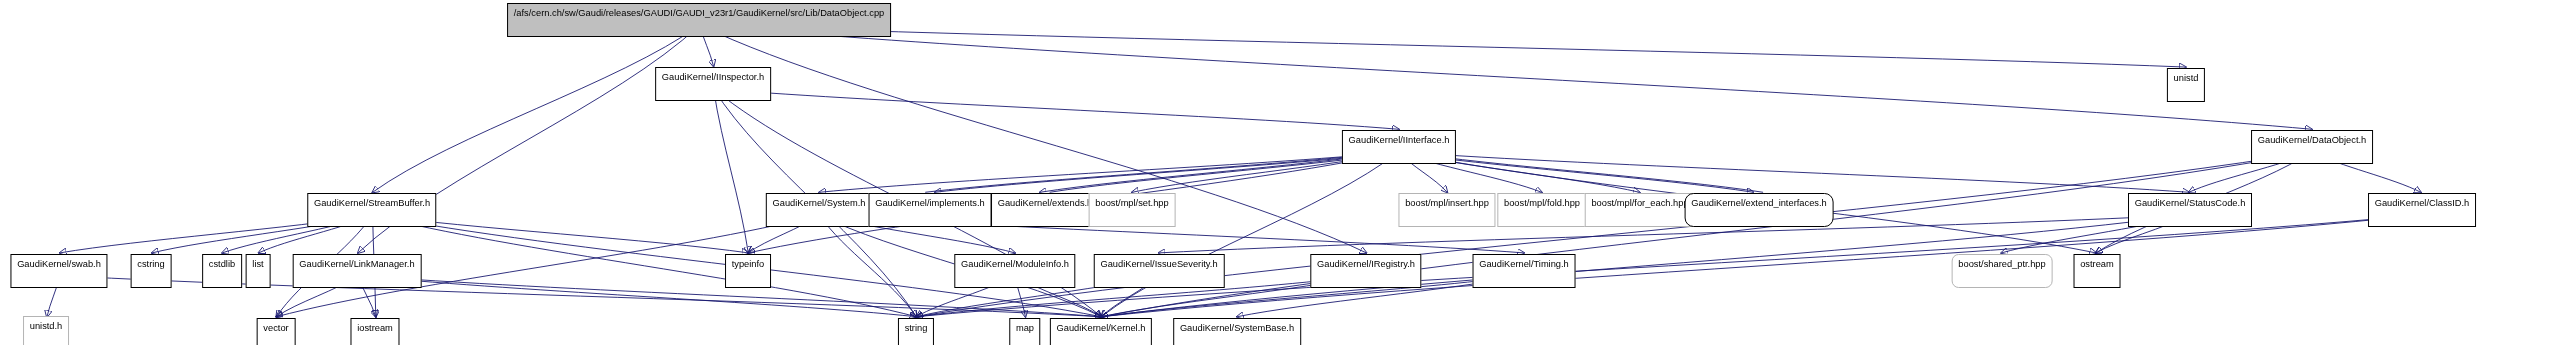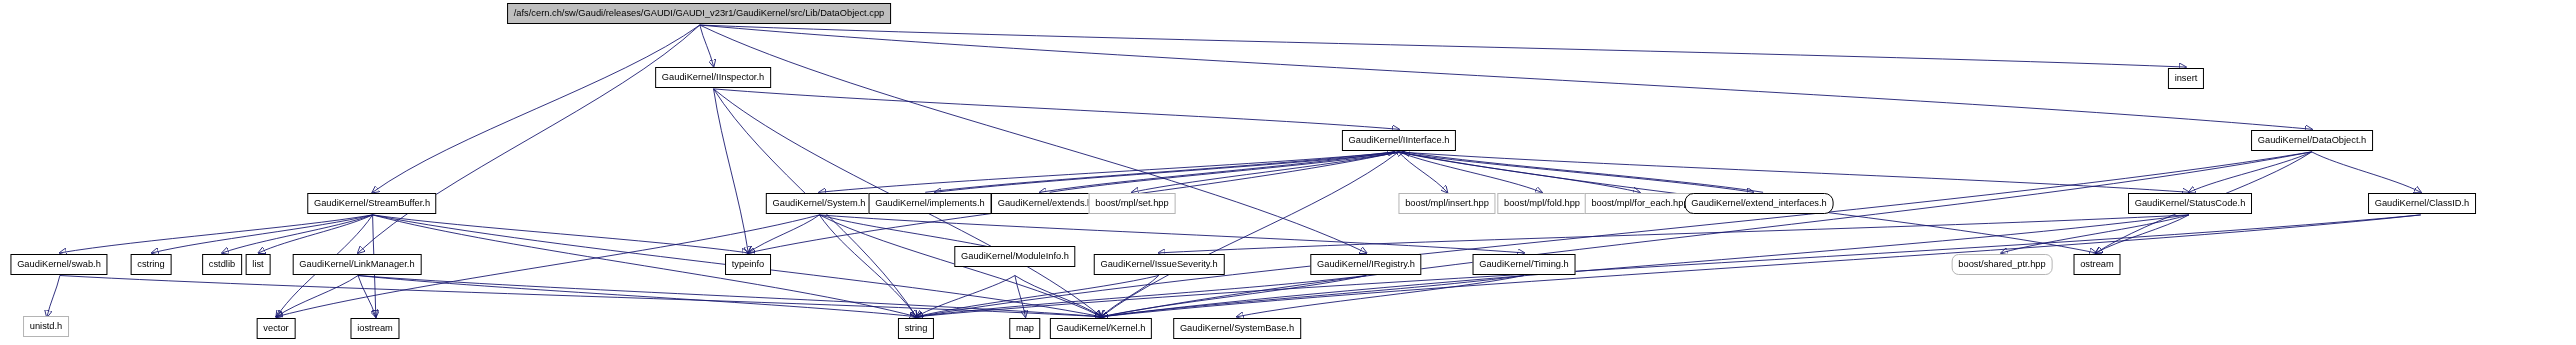--- a/index.html
+++ b/index.html
@@ -17,21 +17,21 @@
     position:absolute;
     transform:translateX(-50%);
     background:var(--node-fill,#ffffff);
     border:0.8px solid var(--node-border,#000000);
     color:#000000;
     padding:4.9px 5.7px 4px 5.7px;
     white-space:nowrap;
     line-height:1;
     z-index:2;
     box-sizing:border-box;
-    height:21px;
+    height:34px;
   }
   .node.main{background:var(--title-fill,#bfbfbf);font-weight:normal;}
   .node.external{border-color:var(--external-border,#b4b4b4);}
 </style>
 </head>
 <body>
 
 <div class="graph-canvas" style="--edge-color: #191970; --node-border: #000000; --external-border: #b4b4b4; --node-fill: #ffffff; --title-fill: #bfbfbf; background: rgb(255, 255, 255);">
   <svg class="edge-layer" width="2576" height="345" viewBox="0 0 3186 427">
     <defs>
@@ -104,41 +104,41 @@
         <path d="M2860,188 C2793.25,231.75 2659.75,269.25 2593,313" marker-end="url(#arrow)"></path>
         <path d="M2860,188 C2428.25,259.4 1564.75,320.6 1133,392" marker-end="url(#arrow)"></path>
         <path d="M2860,188 C2485.5,259.4 1736.5,320.6 1362,392" marker-end="url(#arrow)"></path>
         <path d="M2995,266 C2586.75,310.1 1770.25,347.9 1362,392" marker-end="url(#arrow)"></path>
         <path d="M2995,266 C2529.5,310.1 1598.5,347.9 1133,392" marker-end="url(#arrow)"></path>
       </g>
   </svg>
   <div>
       <div class="node main" style="left: 699px; top: 3.2px;">/afs/cern.ch/sw/Gaudi/releases/GAUDI/GAUDI_v23r1/GaudiKernel/src/Lib/DataObject.cpp</div>
       <div class="node internal" style="left: 713px; top: 67px;">GaudiKernel/IInspector.h</div>
-      <div class="node internal" style="left: 2186px; top: 68px;">insert</div>
+      <div class="node internal" style="left: 2186px; top: 68px;">unistd</div>
       <div class="node internal" style="left: 1399px; top: 130px;">GaudiKernel/IInterface.h</div>
       <div class="node internal" style="left: 2312px; top: 130px;">GaudiKernel/DataObject.h</div>
       <div class="node internal" style="left: 372px; top: 193px;">GaudiKernel/StreamBuffer.h</div>
       <div class="node internal" style="left: 819px; top: 193px;">GaudiKernel/System.h</div>
       <div class="node internal" style="left: 930px; top: 193px;">GaudiKernel/implements.h</div>
       <div class="node internal" style="left: 1045px; top: 193px;">GaudiKernel/extends.h</div>
       <div class="node external" style="left: 1132px; top: 193px;">boost/mpl/set.hpp</div>
       <div class="node external" style="left: 1447px; top: 193px;">boost/mpl/insert.hpp</div>
       <div class="node external" style="left: 1542px; top: 193px;">boost/mpl/fold.hpp</div>
       <div class="node external" style="left: 1640px; top: 193px;">boost/mpl/for_each.hpp</div>
       <div class="node internal" style="left: 1759px; top: 193px; border-radius: 9px;">GaudiKernel/extend_interfaces.h</div>
       <div class="node internal" style="left: 2190px; top: 193px;">GaudiKernel/StatusCode.h</div>
       <div class="node internal" style="left: 2422px; top: 193px;">GaudiKernel/ClassID.h</div>
       <div class="node internal" style="left: 59px; top: 254px;">GaudiKernel/swab.h</div>
       <div class="node internal" style="left: 151px; top: 254px;">cstring</div>
       <div class="node internal" style="left: 222px; top: 254px;">cstdlib</div>
       <div class="node internal" style="left: 258px; top: 254px;">list</div>
       <div class="node internal" style="left: 357px; top: 254px;">GaudiKernel/LinkManager.h</div>
       <div class="node internal" style="left: 748px; top: 254px;">typeinfo</div>
-      <div class="node internal" style="left: 1015px; top: 246px;">GaudiKernel/ModuleInfo.h</div>
+      <div class="node internal" style="left: 1015px; top: 254px;">GaudiKernel/ModuleInfo.h</div>
       <div class="node internal" style="left: 1159px; top: 254px;">GaudiKernel/IssueSeverity.h</div>
       <div class="node internal" style="left: 1366px; top: 254px;">GaudiKernel/IRegistry.h</div>
       <div class="node internal" style="left: 1524px; top: 254px;">GaudiKernel/Timing.h</div>
       <div class="node external" style="left: 2002px; top: 254px; border-radius: 7px;">boost/shared_ptr.hpp</div>
       <div class="node internal" style="left: 2097px; top: 254px;">ostream</div>
       <div class="node external" style="left: 46px; top: 316px;">unistd.h</div>
       <div class="node internal" style="left: 276px; top: 318px;">vector</div>
       <div class="node internal" style="left: 375px; top: 318px;">iostream</div>
       <div class="node internal" style="left: 916px; top: 318px;">string</div>
       <div class="node internal" style="left: 1025px; top: 318px;">map</div>

